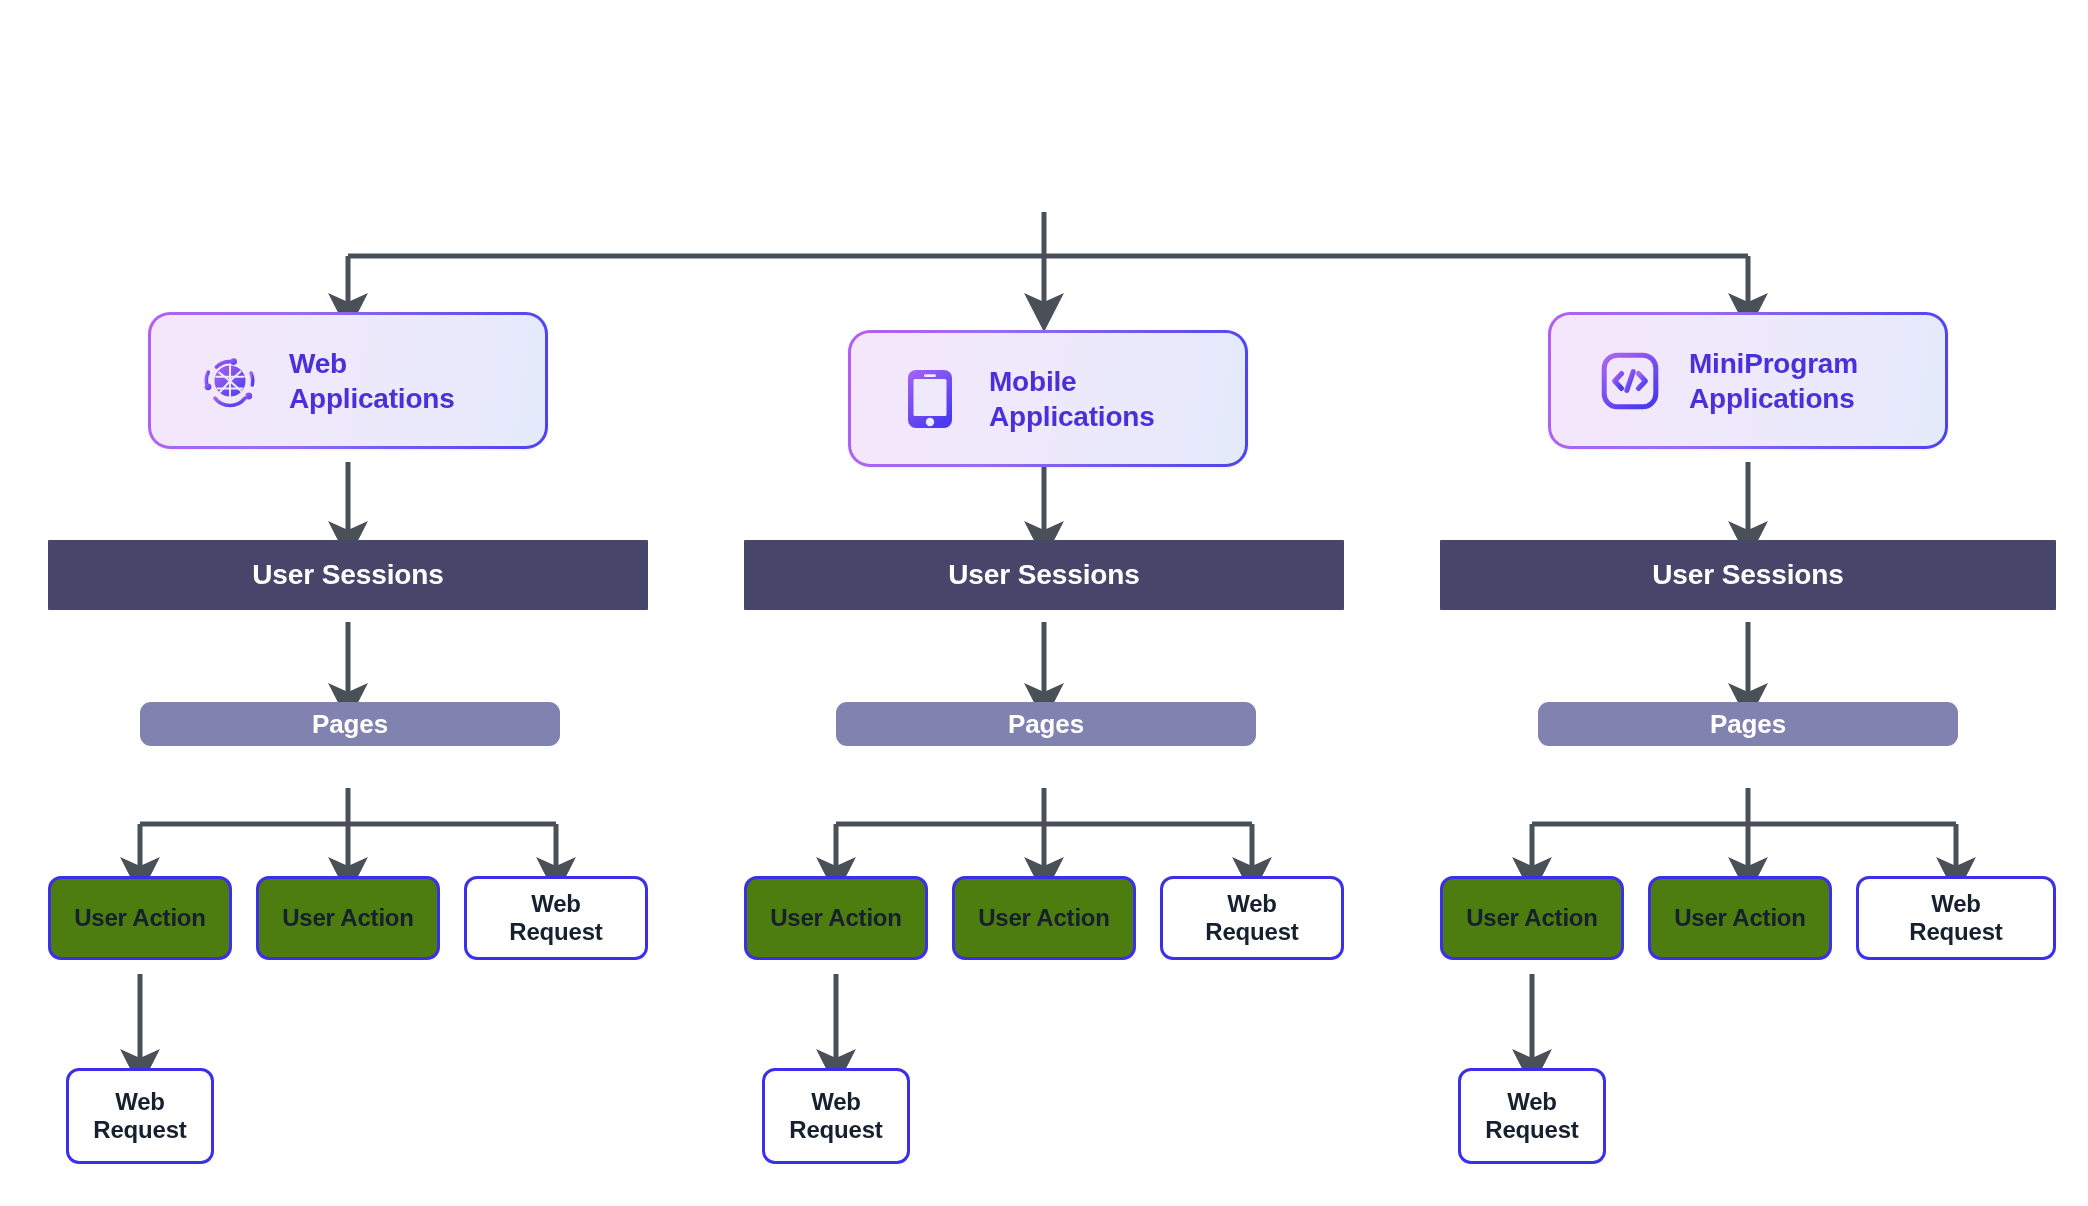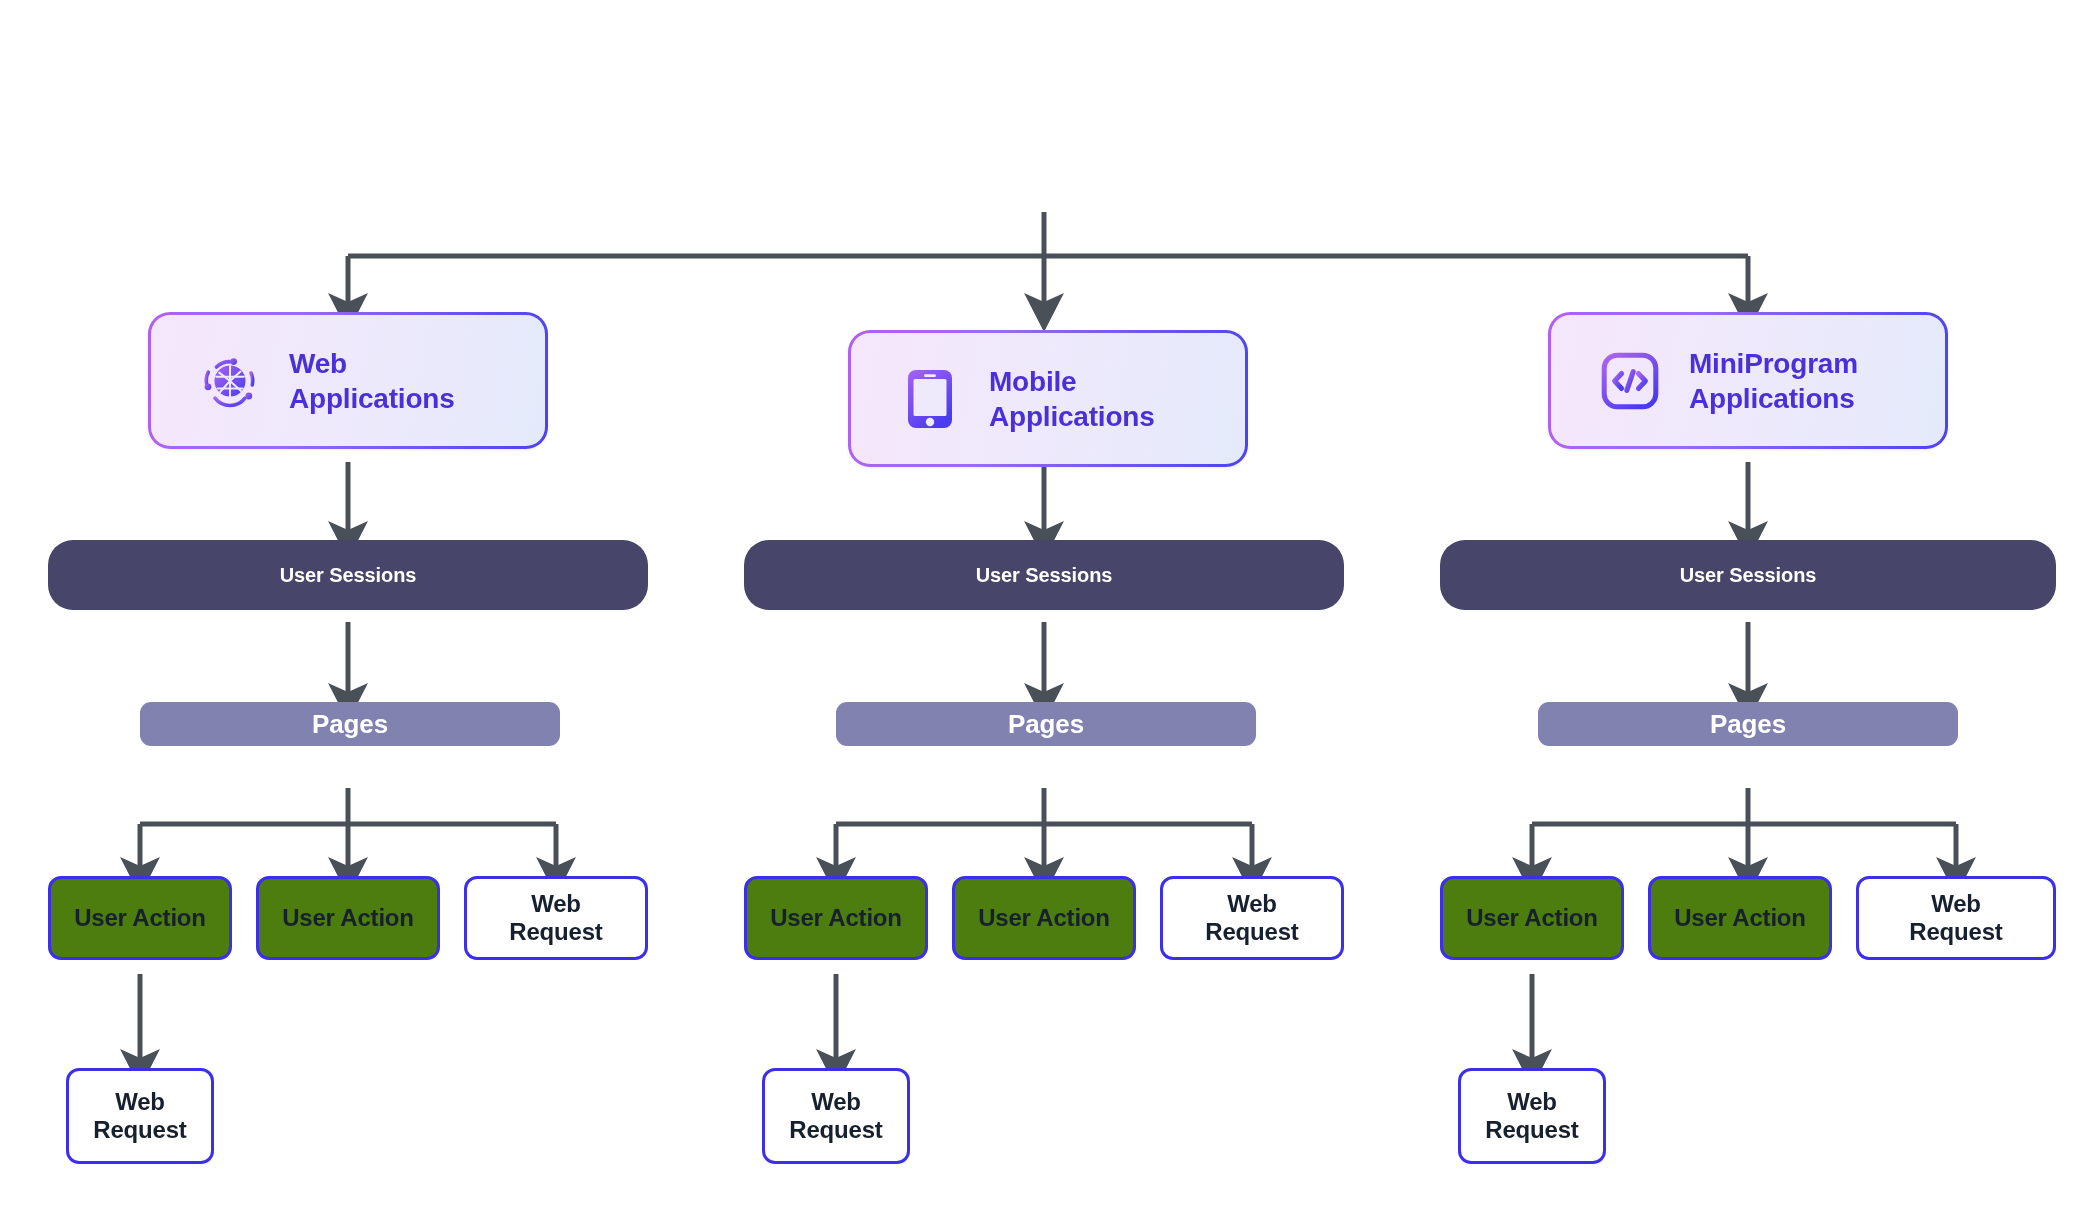--- a/index.html
+++ b/index.html
@@ -96,24 +96,24 @@
     font-size: 28px;
     font-weight: bold;
     line-height: 1.25;
     color: #4a30d9;
     letter-spacing: -0.2px;
   }
 
   
   .session-bar {
     height: 70px;
-    border-radius: 25px;
+    border-radius: 1px;
     background: #474569;
     color: #ffffff;
-    font-size: 20px;
+    font-size: 28px;
     font-weight: bold;
     display: flex;
     align-items: center;
     justify-content: center;
     letter-spacing: -0.1px;
   }
 
   
   .pages-bar {
     height: 44px;

